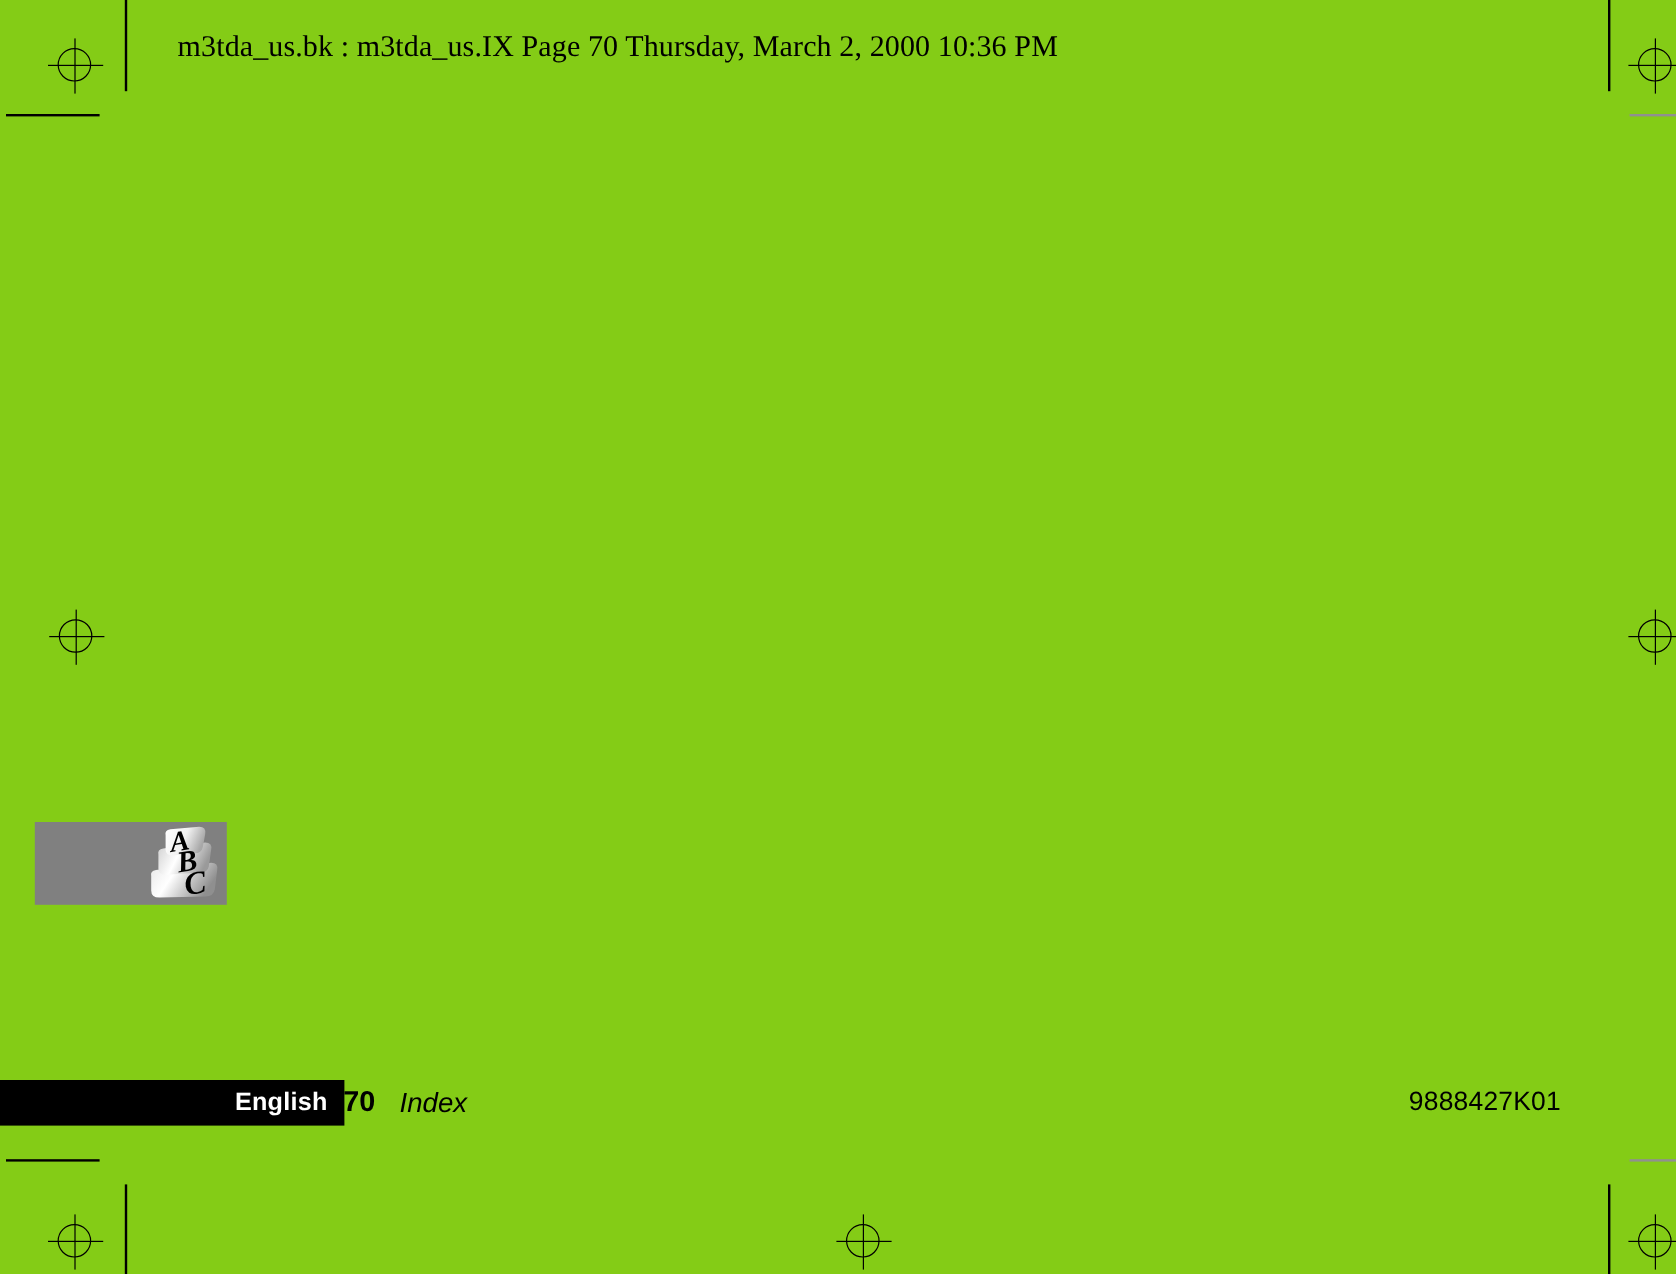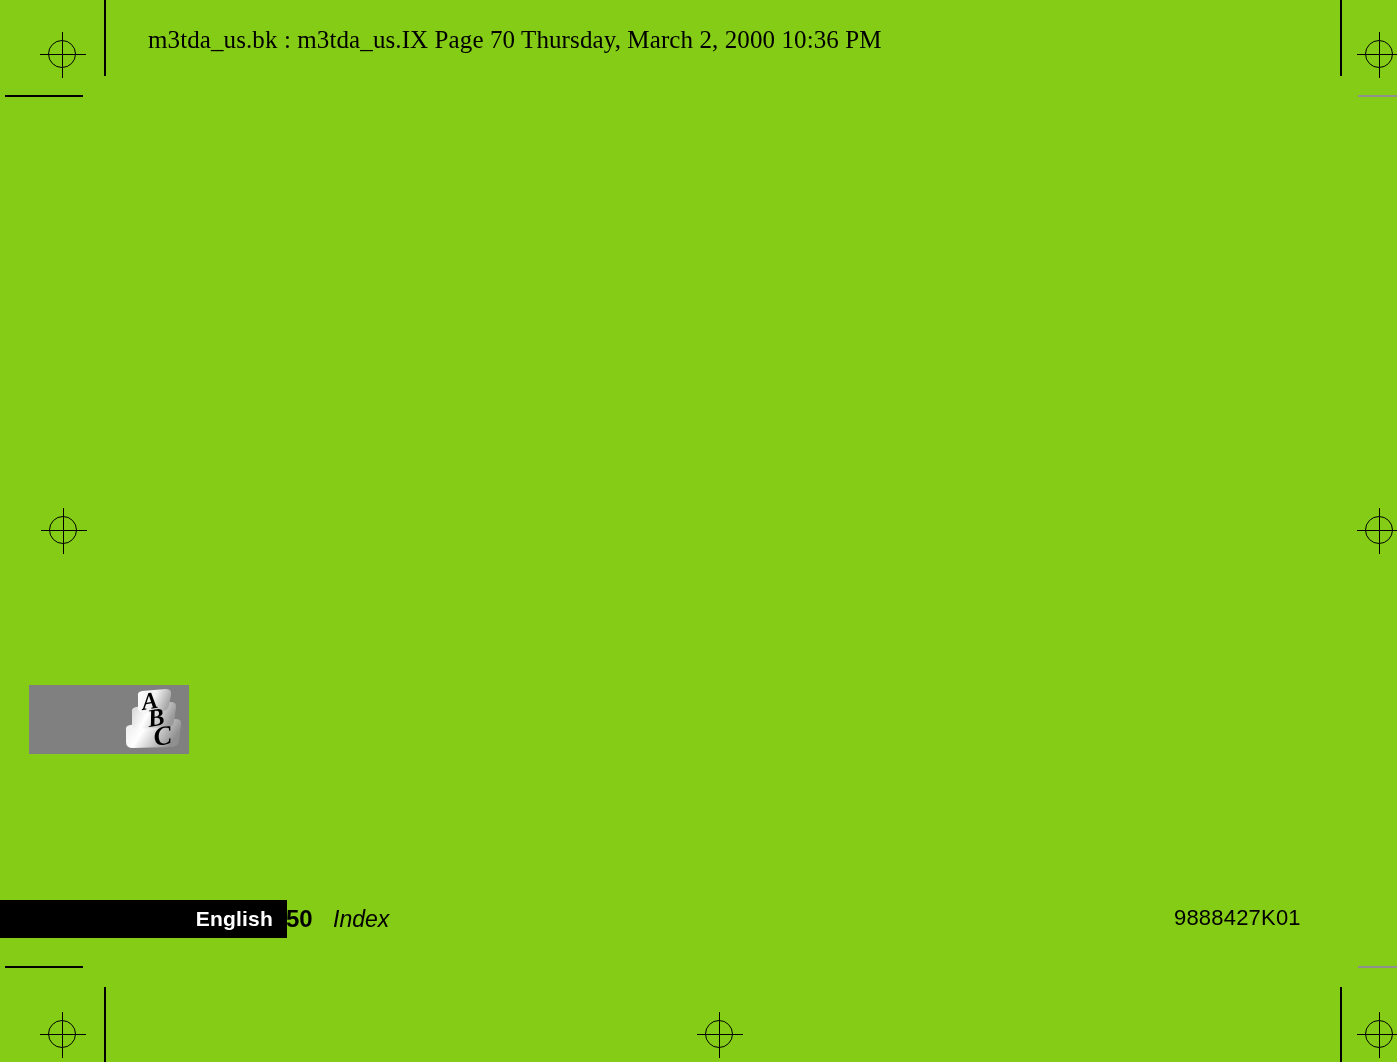--- a/index.html
+++ b/index.html
@@ -236,17 +236,17 @@
 
       <text x="22" y="22" font-family="Liberation Serif, serif" font-size="24" font-weight="bold" font-style="italic" fill="#000000" transform="rotate(-9 22 22)">A</text>
       <text x="28" y="39" font-family="Liberation Serif, serif" font-size="25" font-weight="bold" font-style="italic" fill="#000000" transform="rotate(-9 28 39)">B</text>
       <text x="34" y="58" font-family="Liberation Serif, serif" font-size="27" font-weight="bold" font-style="italic" fill="#000000" transform="rotate(-9 34 58)">C</text>
     </svg>
   </div>
 
   <div class="footer-bar">
     <div class="footer-lang">English</div>
   </div>
-  <div class="footer-pagenum">50</div>
+  <div class="footer-pagenum">70</div>
   <div class="footer-section">Index</div>
   <div class="footer-partno">9888427K01</div>
 
 </div>
 
 </body></html>

